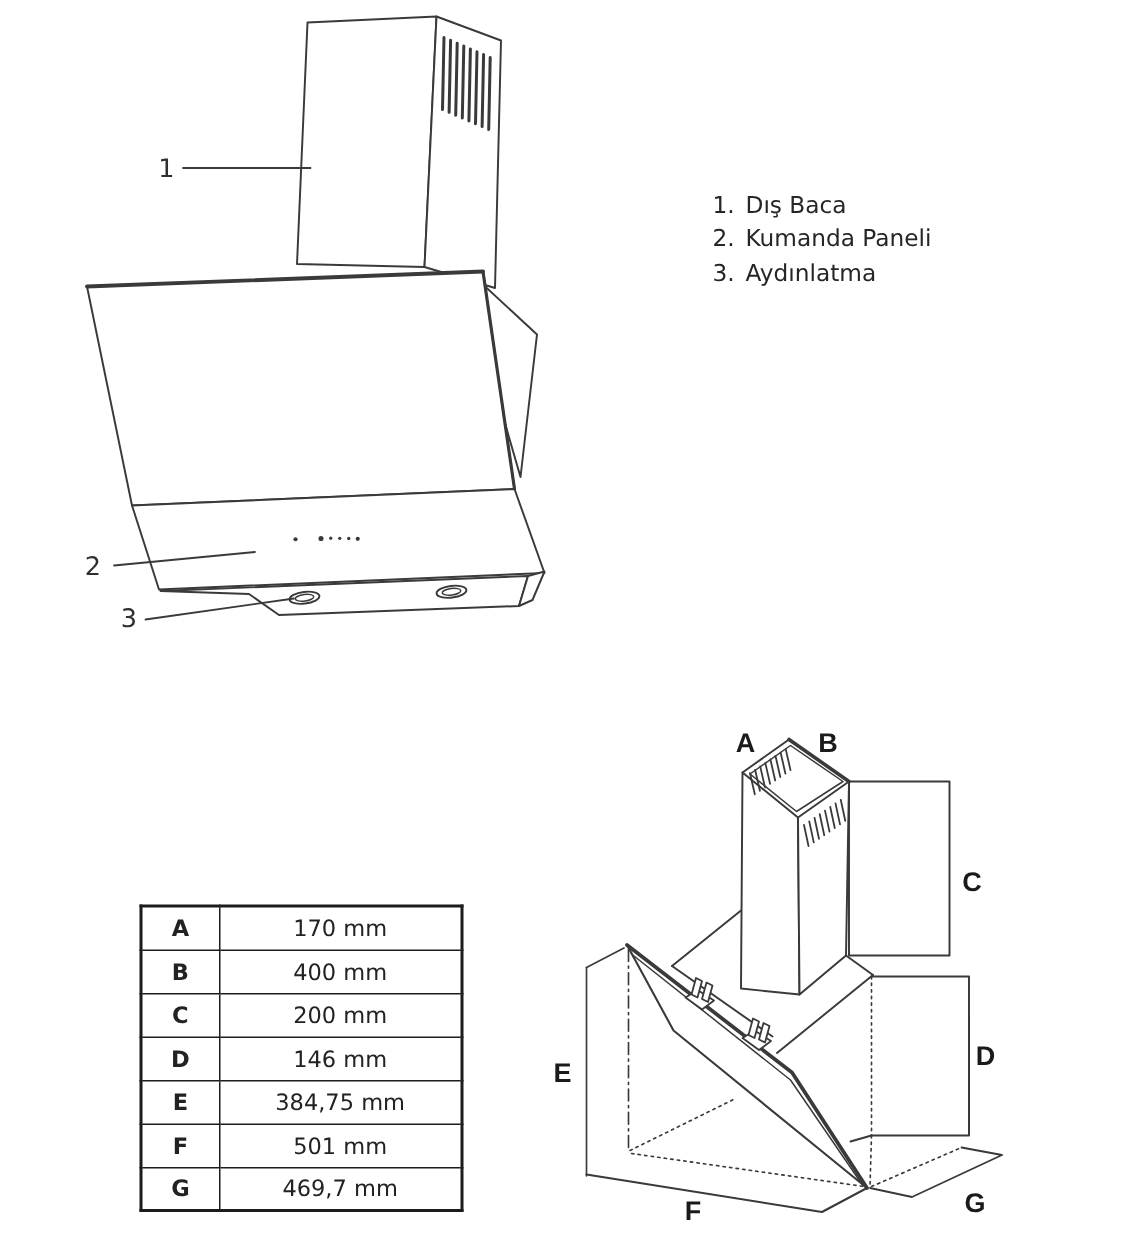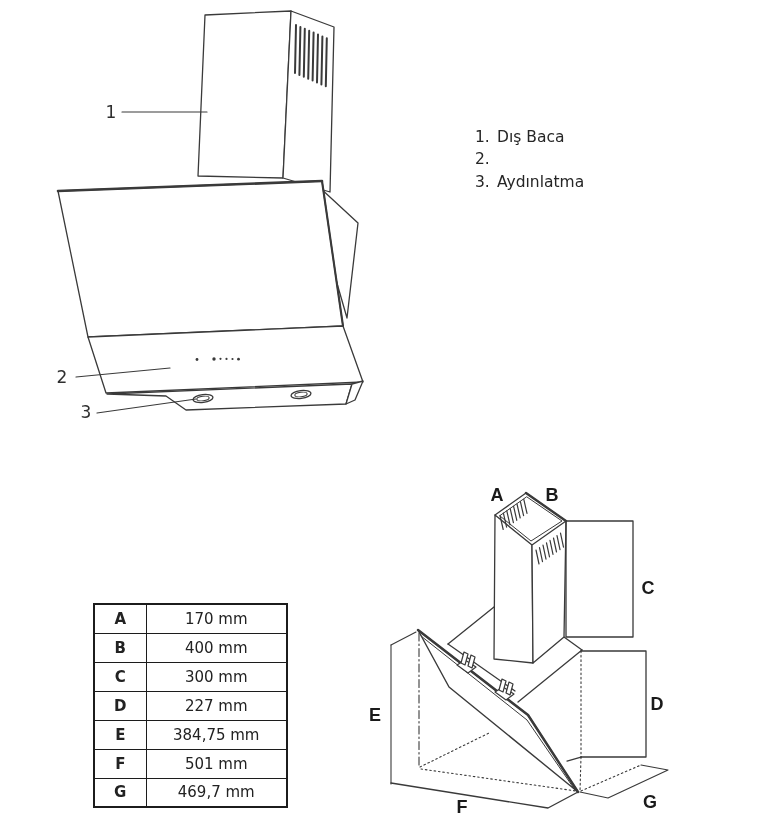--- a/index.html
+++ b/index.html
@@ -22,21 +22,21 @@
   
   .dims-table{
     position:absolute;left:93px;top:603px;border-collapse:collapse;
     border:2.2px solid #1c1c1c;font-size:15px;color:#222;table-layout:fixed;
   }
   .dims-table td{
     border:1.6px solid #1c1c1c;height:29px;box-sizing:border-box;
     text-align:center;vertical-align:middle;padding:0;
   }
   .dims-table td.k{width:52px;font-weight:bold;}
-  .dims-table td.v{width:141px;}
+  .dims-table td.v{width:162px;}
 </style>
 </head>
 <body>
 
 <svg class="figures" width="765" height="831" viewBox="0 0 765 831">
 
   <g fill="none" stroke="#3a3a3a" stroke-width="1.3" stroke-linejoin="round" stroke-linecap="round">
 
     <g>
       <polygon points="205,15 291,11 283,178 198,176" fill="#ffffff"></polygon>
@@ -195,44 +195,45 @@
   </g>
 </svg>
 
 <div class="legend">
   <div class="legend-row">
     <span class="legend-num">1.</span>
     <span>Dış Baca</span>
   </div>
   <div class="legend-row">
     <span class="legend-num">2.</span>
+    <span>Kumanda Paneli</span>
   </div>
   <div class="legend-row">
     <span class="legend-num">3.</span>
     <span>Aydınlatma</span>
   </div>
 </div>
 
 <table class="dims-table">
   <tbody>
     <tr>
       <td class="k">A</td>
       <td class="v">170 mm</td>
     </tr>
     <tr>
       <td class="k">B</td>
       <td class="v">400 mm</td>
     </tr>
     <tr>
       <td class="k">C</td>
-      <td class="v">300 mm</td>
+      <td class="v">200 mm</td>
     </tr>
     <tr>
       <td class="k">D</td>
-      <td class="v">227 mm</td>
+      <td class="v">146 mm</td>
     </tr>
     <tr>
       <td class="k">E</td>
       <td class="v">384,75 mm</td>
     </tr>
     <tr>
       <td class="k">F</td>
       <td class="v">501 mm</td>
     </tr>
     <tr>

